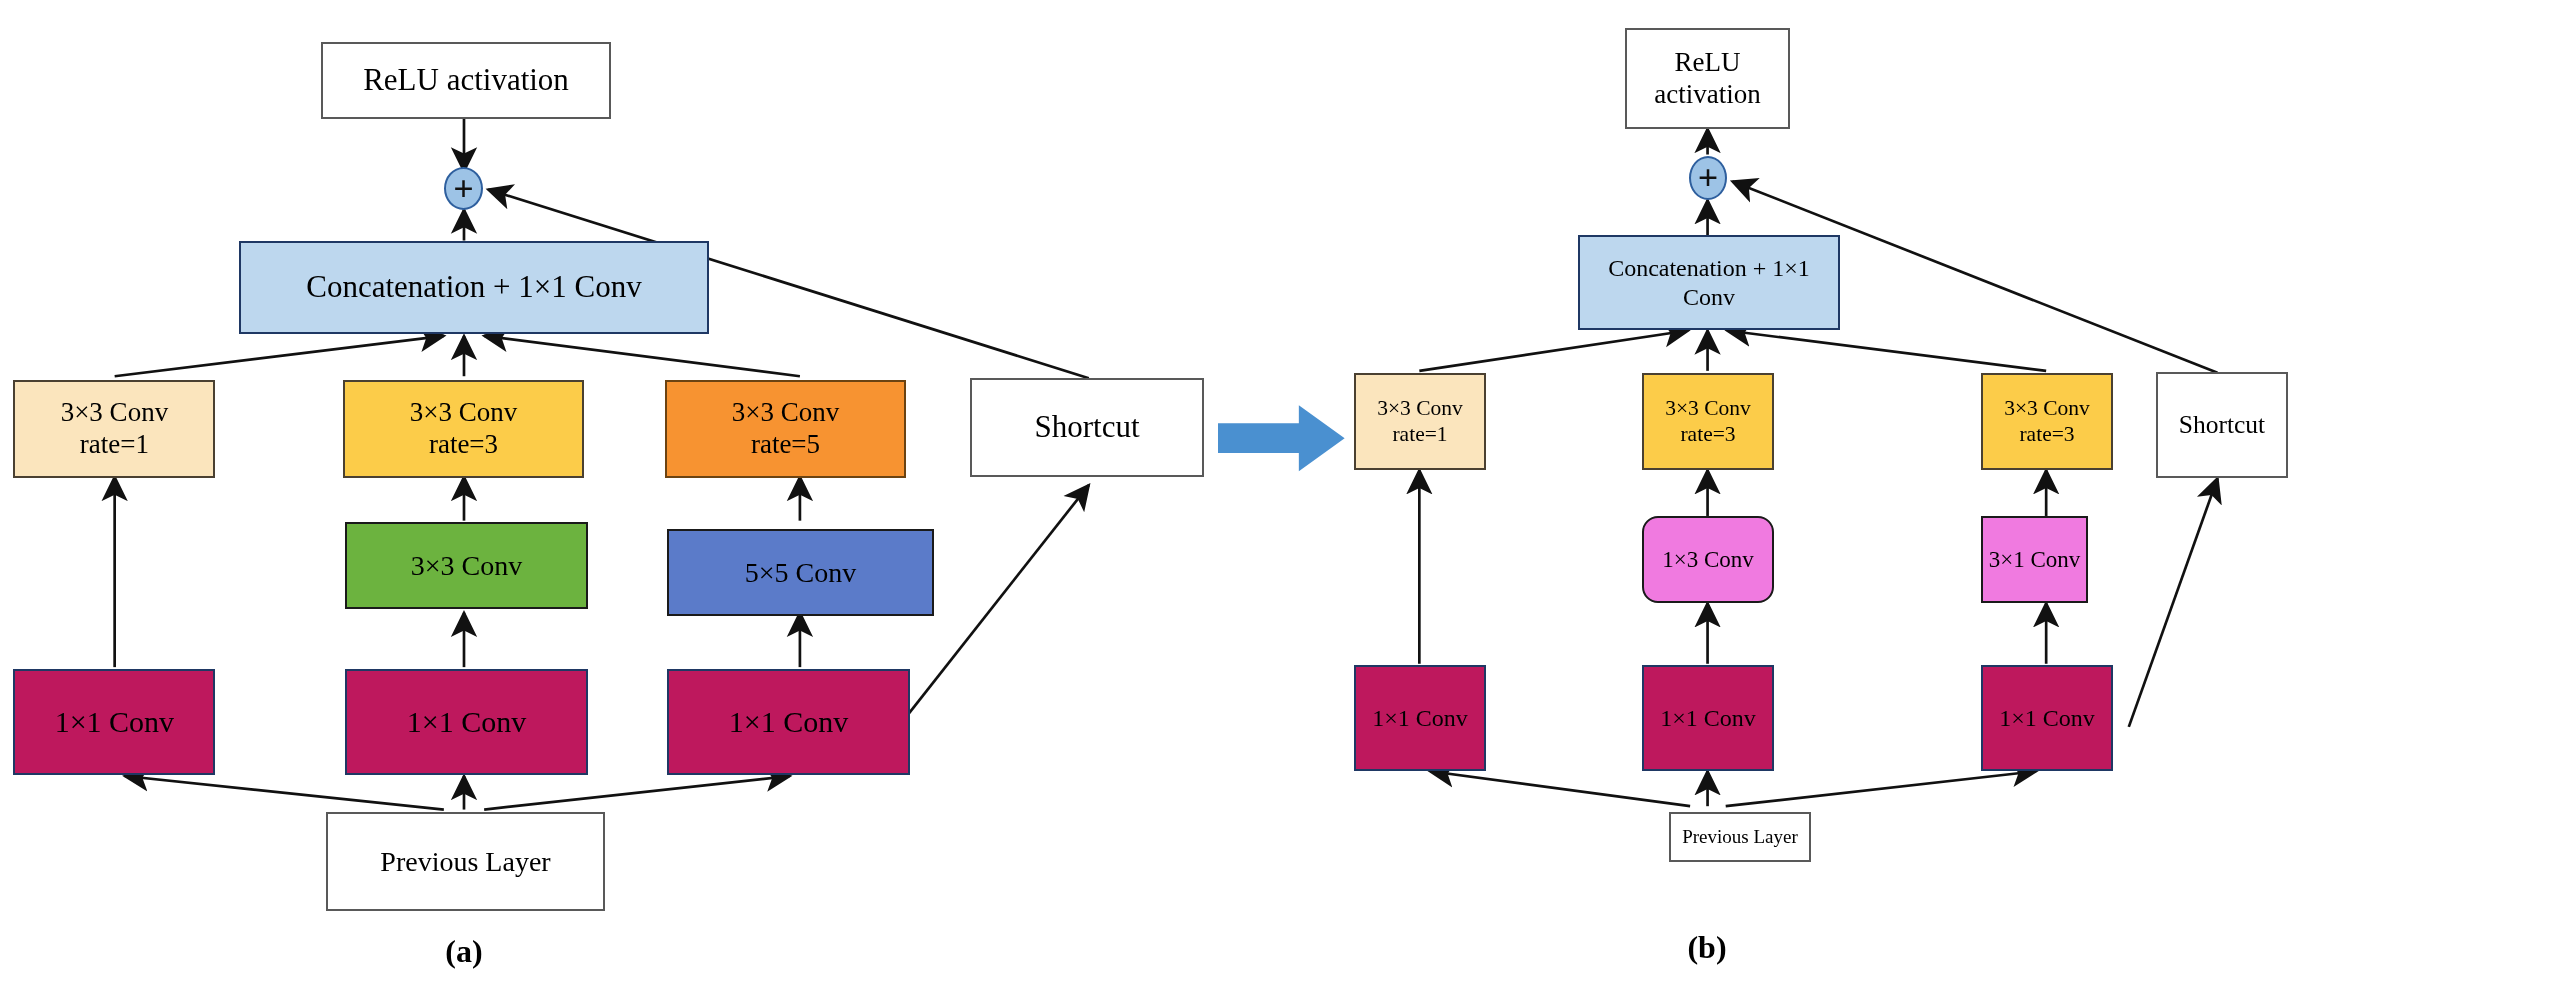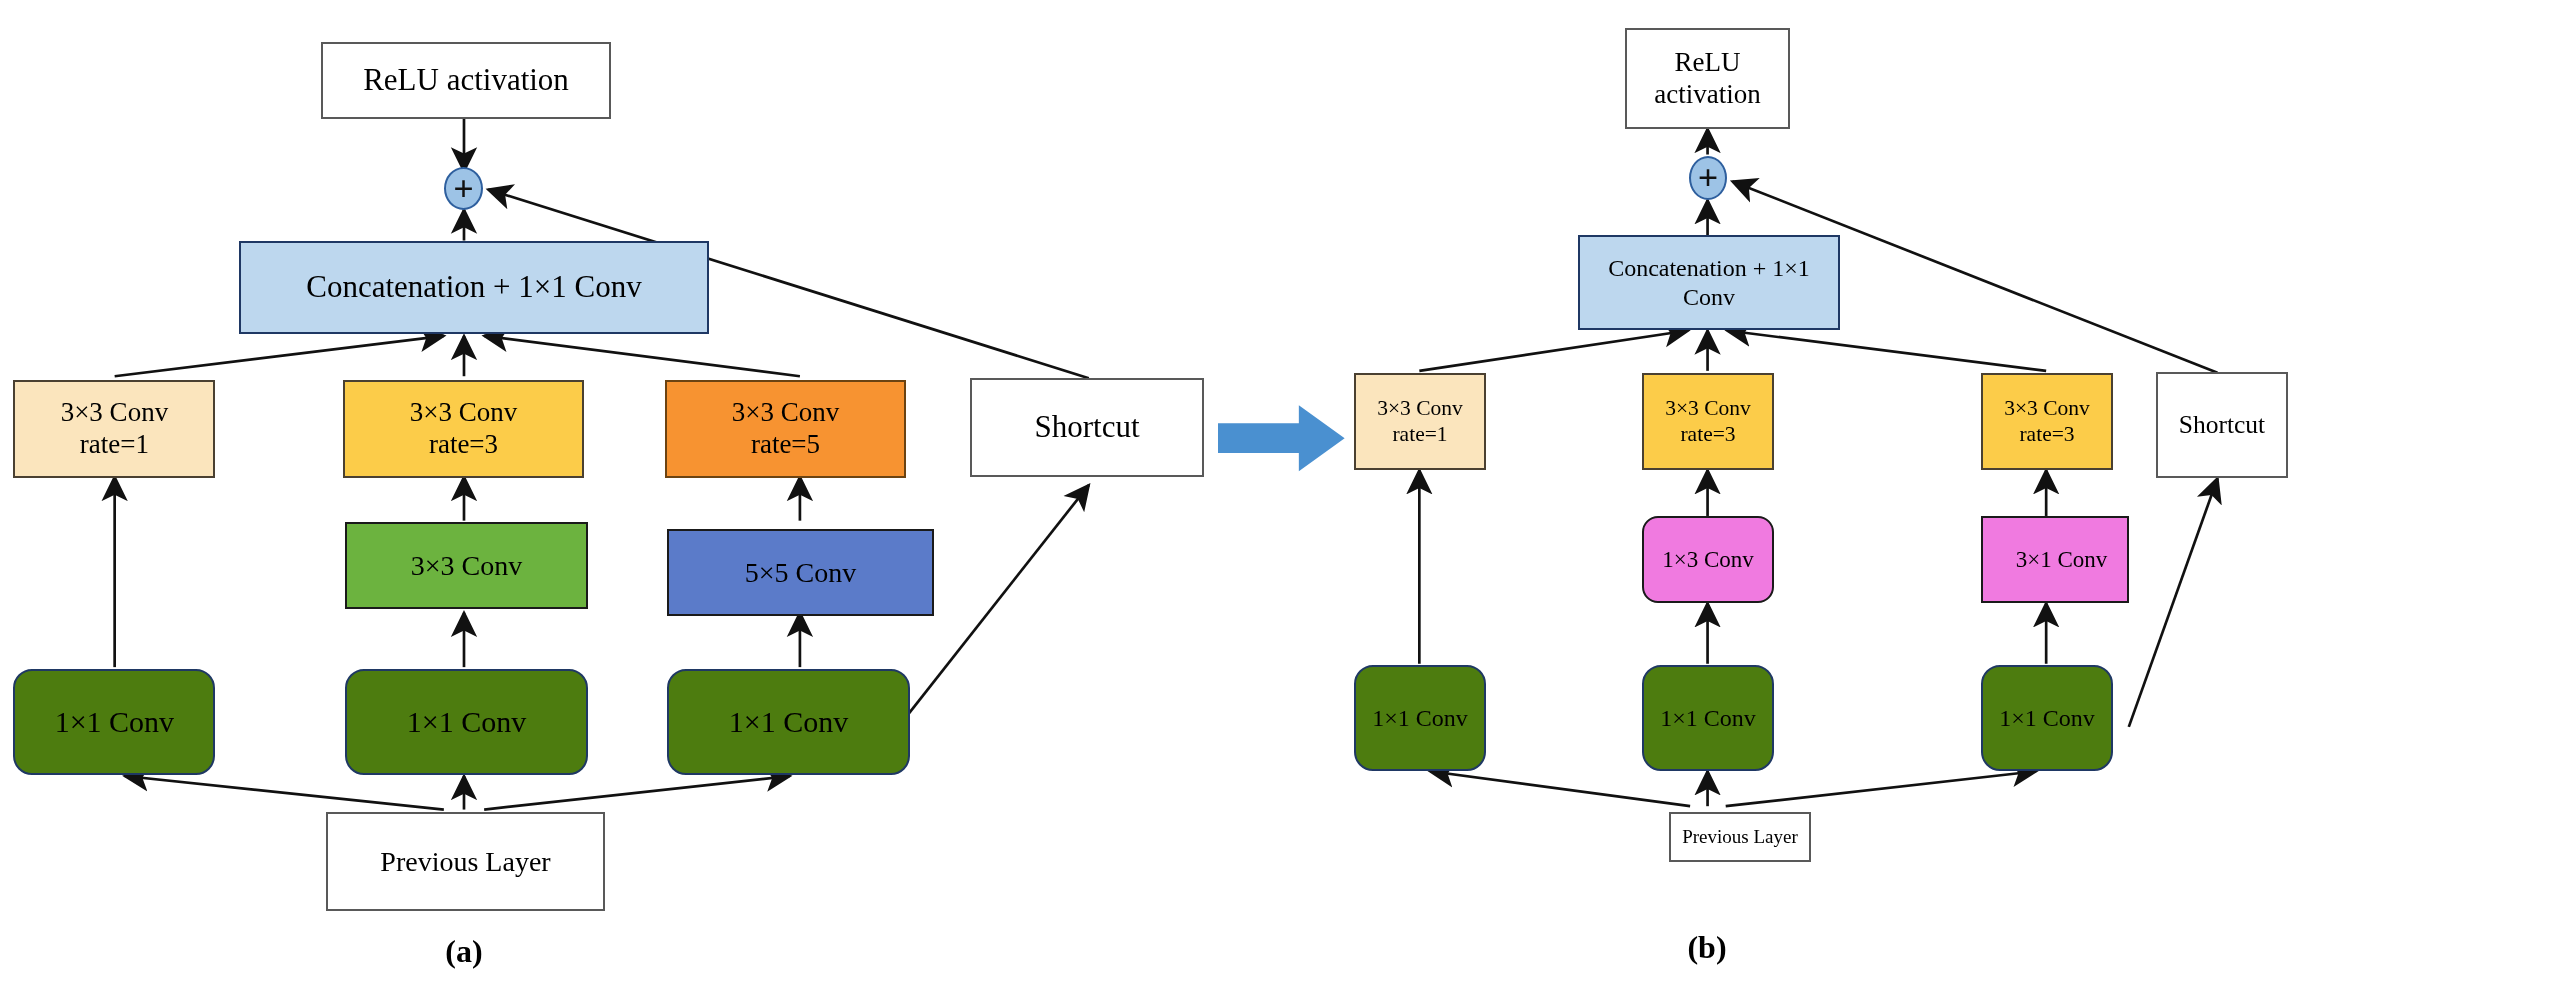--- a/index.html
+++ b/index.html
@@ -38,23 +38,22 @@
     font-weight: 400;
     line-height: 1.18;
     z-index: 3;
     white-space: pre-line;
   }
   .node.plain {
     background: #ffffff;
     border-color: #595959;
   }
   .node.blue {
-    background: #4d7c0f;
+    background: #be185d;
     border-color: #1f3864;
-    border-radius: 19px;
   }
   .node.concat {
     background: #bdd7ee;
     border-color: #1f3864;
   }
   .node.cream {
     background: #fbe5bd;
     border-color: #4a4031;
   }
   .node.gold {
@@ -218,21 +217,21 @@
   <div class="node gold" style="left:1642px; top:373px; width:132px; height:97px; font-size:21.5px;">3×3 Conv
 rate=3</div>
 
   <div class="node gold" style="left:1981px; top:373px; width:132px; height:97px; font-size:21.5px;">3×3 Conv
 rate=3</div>
 
   <div class="node plain" style="left:2156px; top:372px; width:132px; height:106px; font-size:25.5px;">Shortcut</div>
 
   <div class="node pink" style="left:1642px; top:516px; width:132px; height:87px; font-size:23px;border-radius:16px;">1×3 Conv</div>
 
-  <div class="node pink" style="left:1981px; top:516px; width:148px; height:87px; font-size:23px;padding-left:13px;">3×1 Conv</div>
+  <div class="node pink" style="left:1981px; top:516px; width:107px; height:87px; font-size:23px;">3×1 Conv</div>
 
   <div class="node blue" style="left:1354px; top:665px; width:132px; height:106px; font-size:24px;">1×1 Conv</div>
 
   <div class="node blue" style="left:1642px; top:665px; width:132px; height:106px; font-size:24px;">1×1 Conv</div>
 
   <div class="node blue" style="left:1981px; top:665px; width:132px; height:106px; font-size:24px;">1×1 Conv</div>
 
   <div class="node plain" style="left:1669px; top:812px; width:142px; height:50px; font-size:19px;">Previous Layer</div>
 
   <div class="caption" style="left:1640px; top:929px; width:134px; font-size:32px;">(b)</div>

